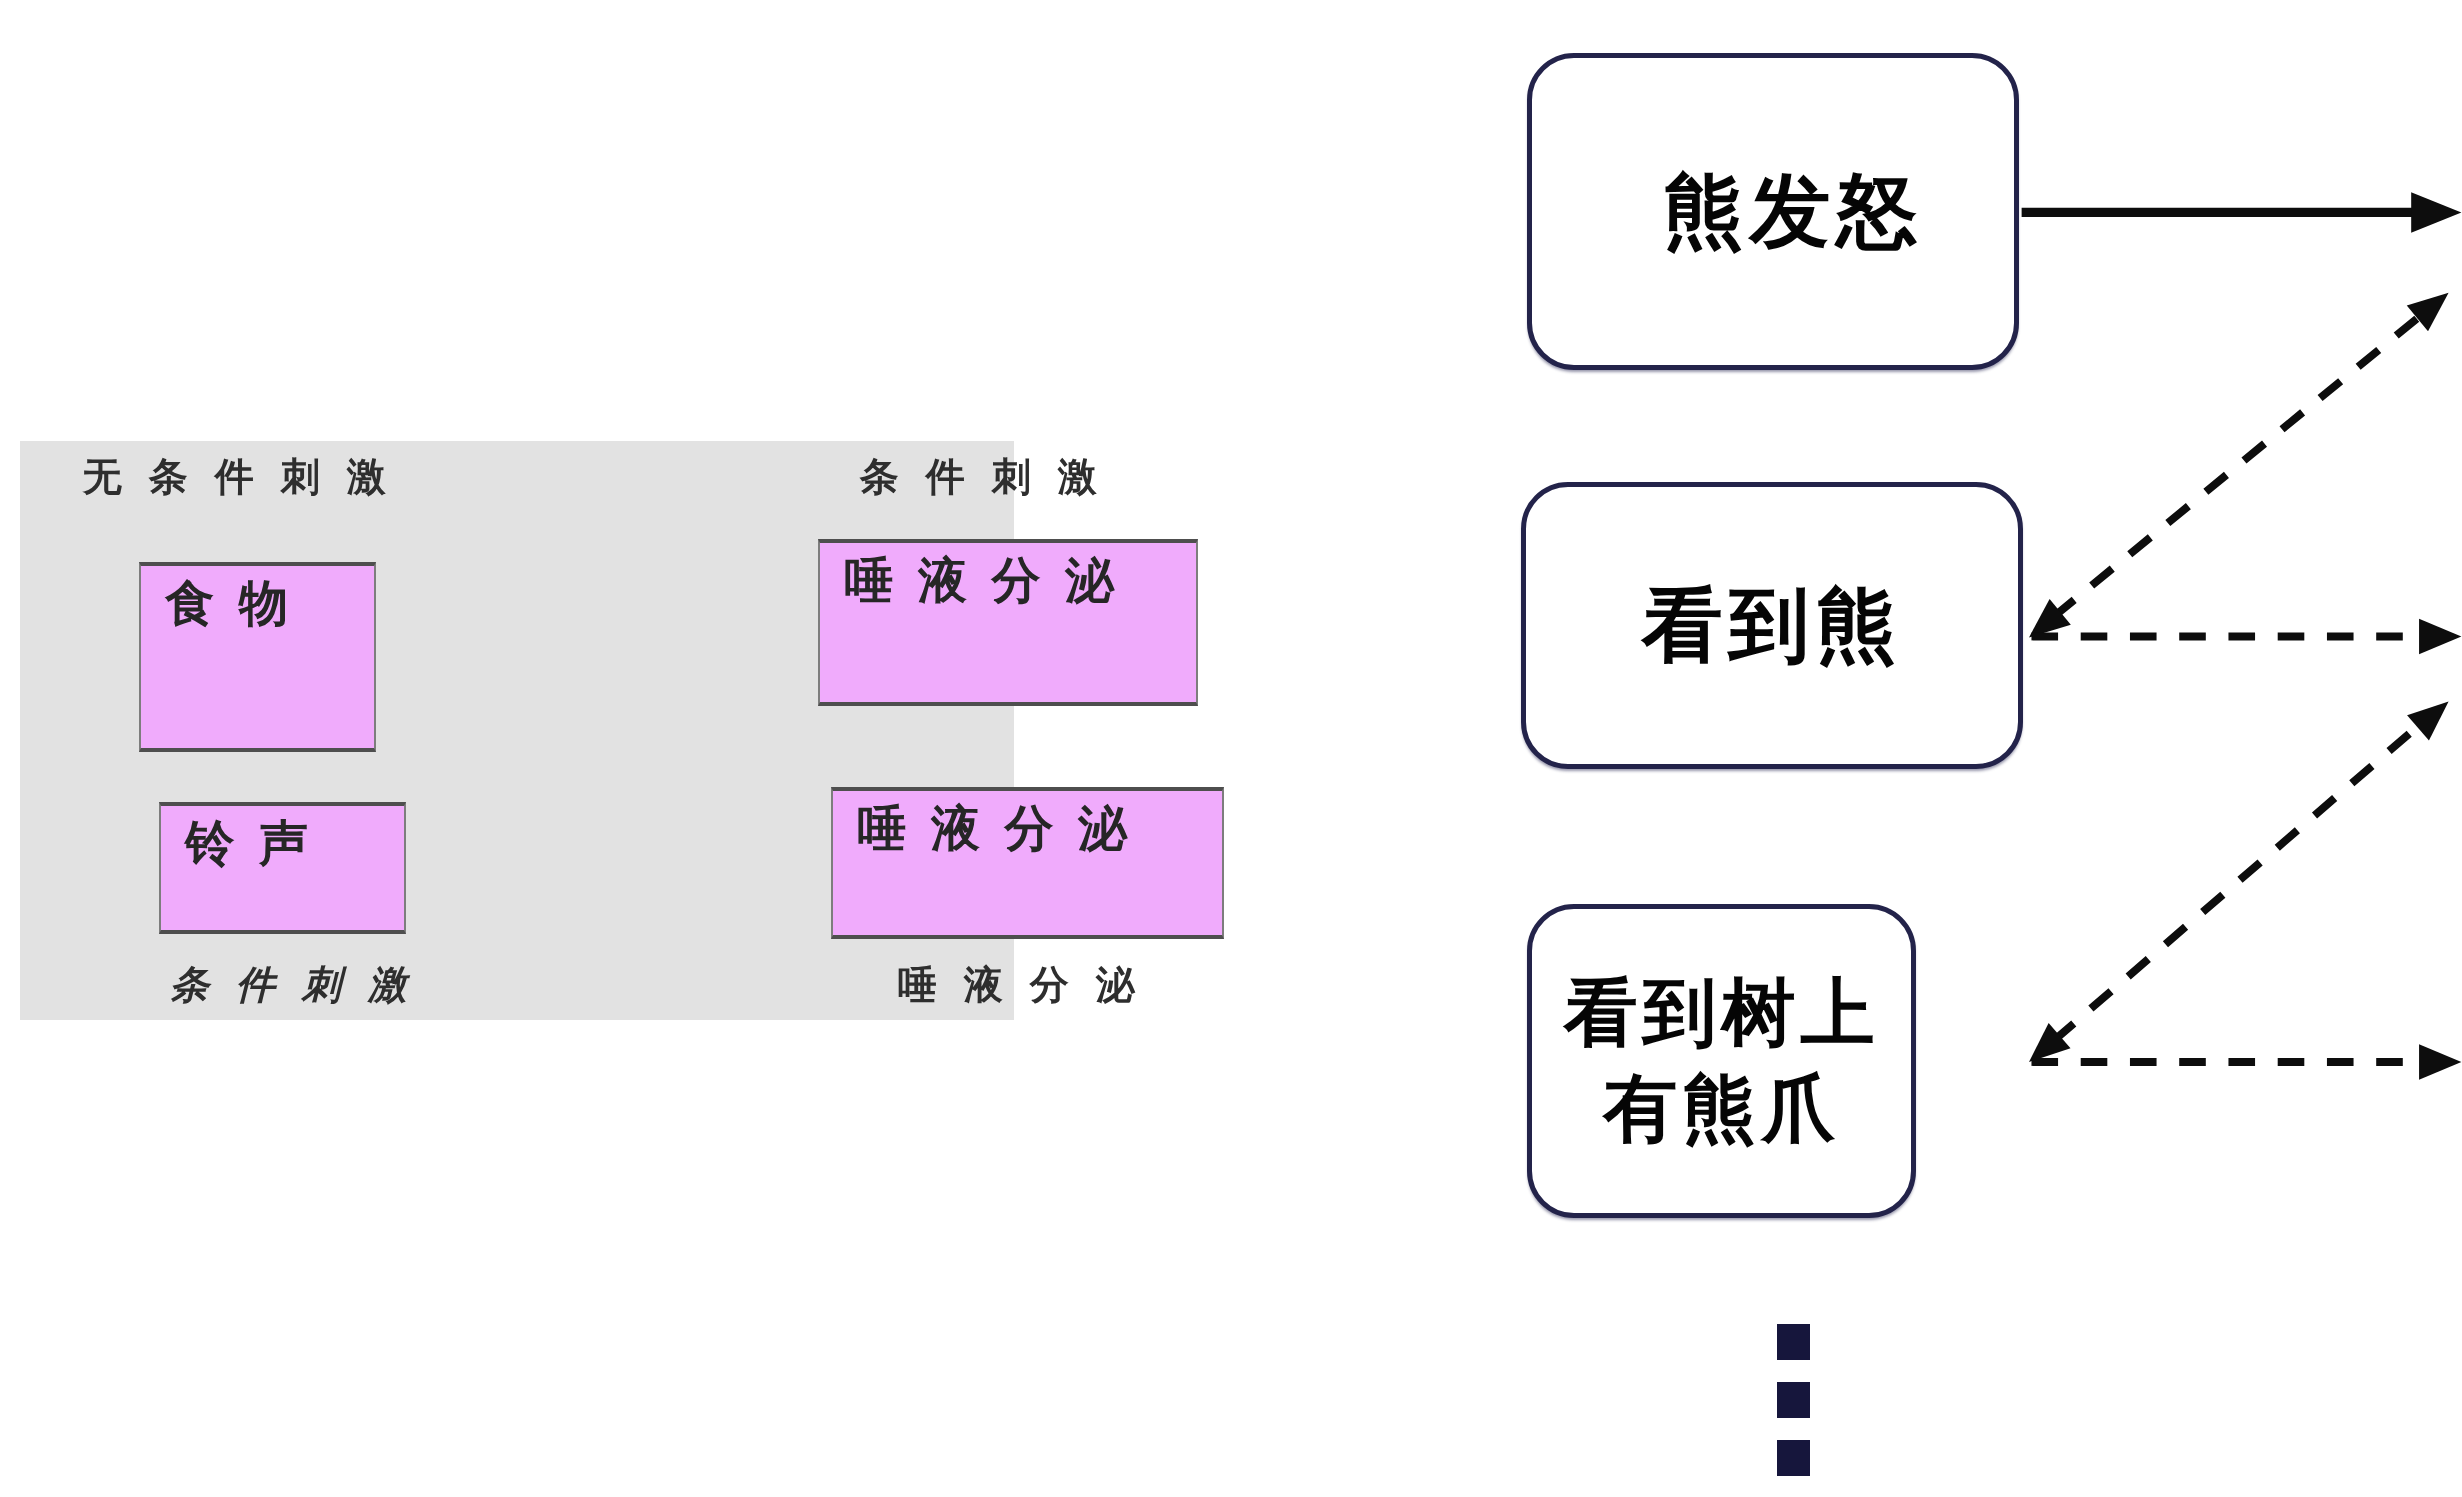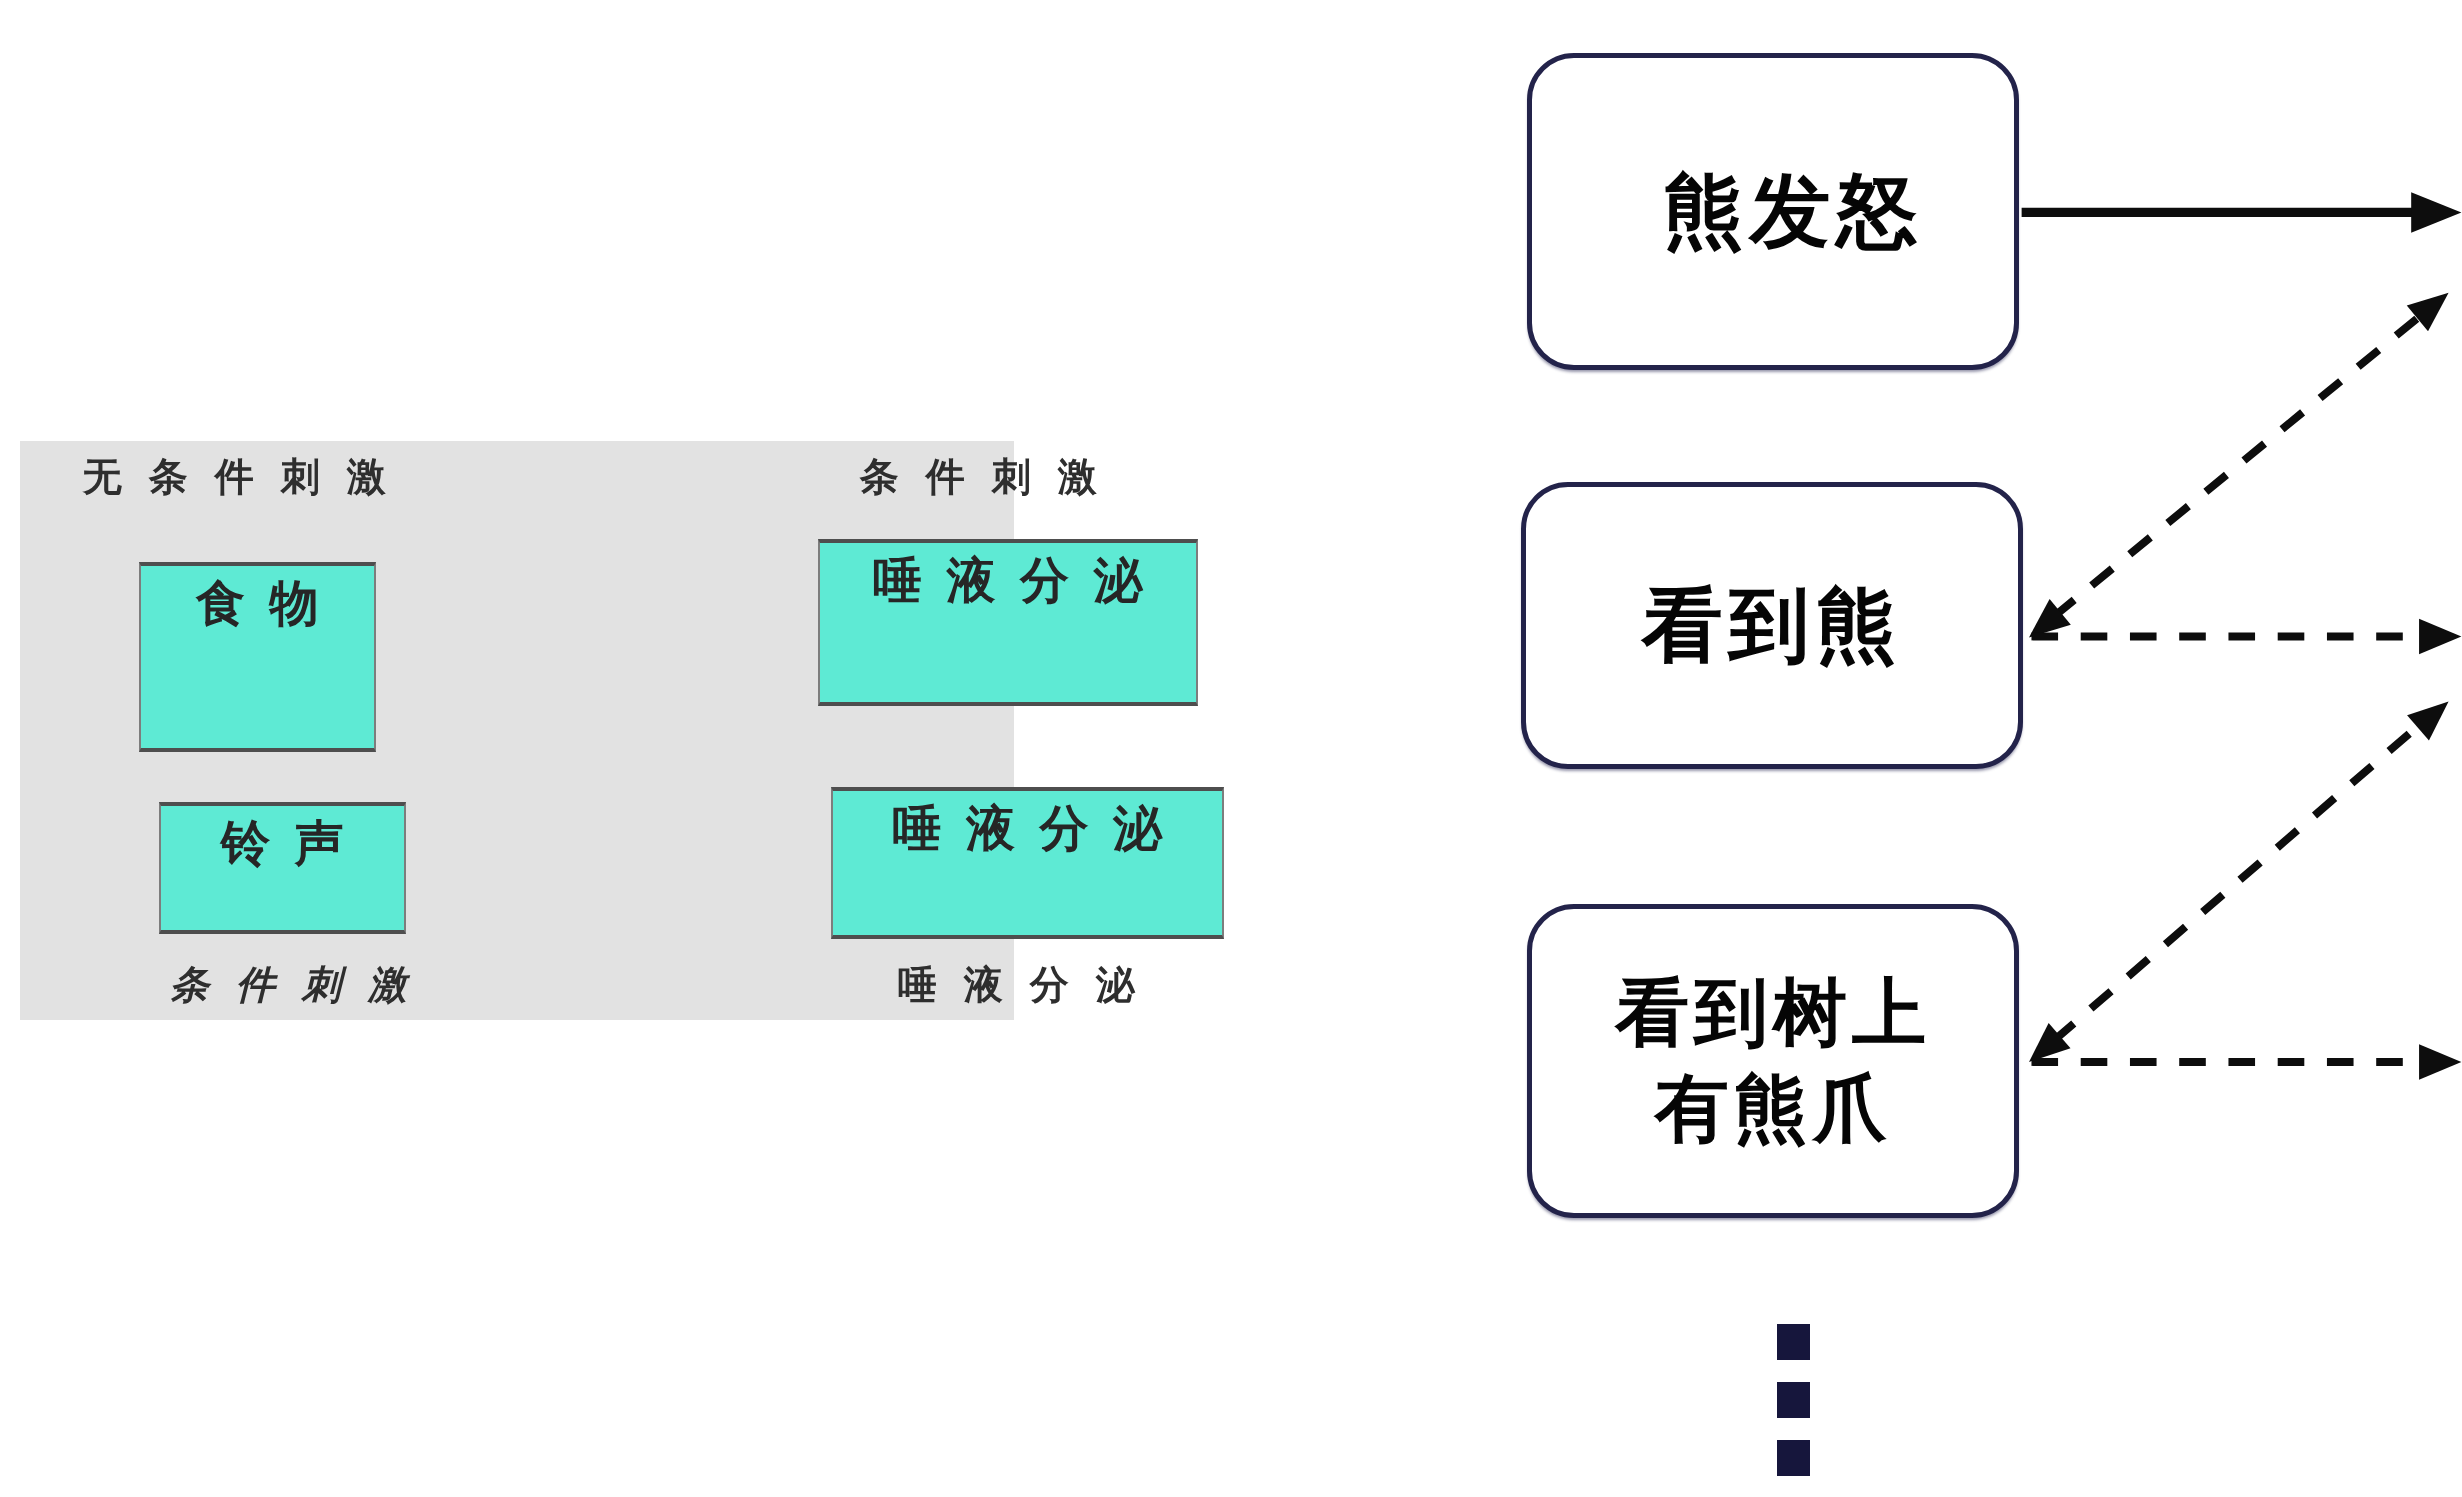--- a/index.html
+++ b/index.html
@@ -18,26 +18,25 @@
     left:19.7px;top:441px;width:994px;height:579px;
     background:#e2e2e2;
   }
   .cc-label{
     position:absolute;
     font-size:39px;letter-spacing:27px;
     color:#2e2e2e;font-weight:600;line-height:1;white-space:nowrap;
   }
   .cc-box{
     position:absolute;
-    background:#5eead4;
+    background:#f0abfc;
     border:2px solid #7d7d7d;
     border-top:4.9px solid #4e4e4e;
     border-bottom:4.9px solid #4e4e4e;
     box-sizing:border-box;
-    text-align:center;
   }
   .cc-box .cc-box-text{
     display:block;margin-top:10.8px;
     font-size:49px;letter-spacing:24.6px;text-indent:24.6px;
     color:#262626;font-weight:600;line-height:1.1;white-space:nowrap;
   }
 
   
   .node{
     position:absolute;
@@ -151,21 +150,21 @@
   </div>
 
   <div class="abs node node-navy" style="left:1527px;top:53px;width:492px;height:317px;padding-left:40px;">
     <span class="node-cjk">熊发怒</span>
   </div>
 
   <div class="abs node node-navy" style="left:1521px;top:482px;width:502px;height:287px;">
     <span class="node-cjk">看到熊</span>
   </div>
 
-  <div class="abs node node-navy" style="left:1527px;top:904px;width:492px;height:314px;">
+  <div class="abs node node-navy" style="left:1527px;top:904px;width:389px;height:314px;">
     <span class="node-cjk-2line">看到树上</span>
     <span class="node-cjk-2line">有熊爪</span>
   </div>
 
   <div>
     <div class="dotsq" style="left:1777px;top:1324px;width:32.5px;height:36px;background:#16163c;"></div>
     <div class="dotsq" style="left:1777px;top:1382px;width:32.5px;height:36px;background:#16163c;"></div>
     <div class="dotsq" style="left:1777px;top:1440px;width:32.5px;height:36px;background:#16163c;"></div>
   </div>
 

